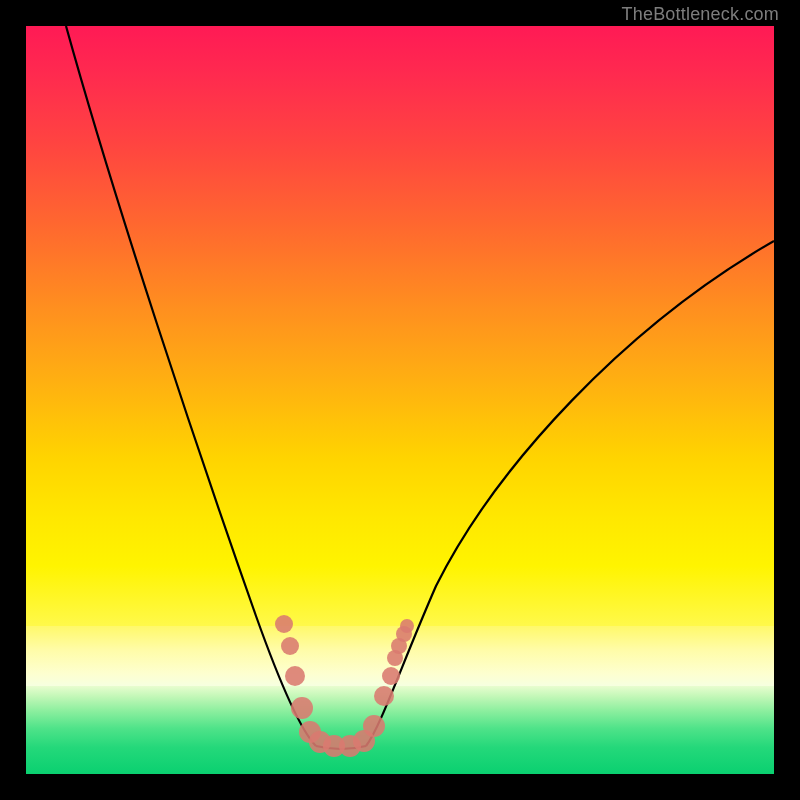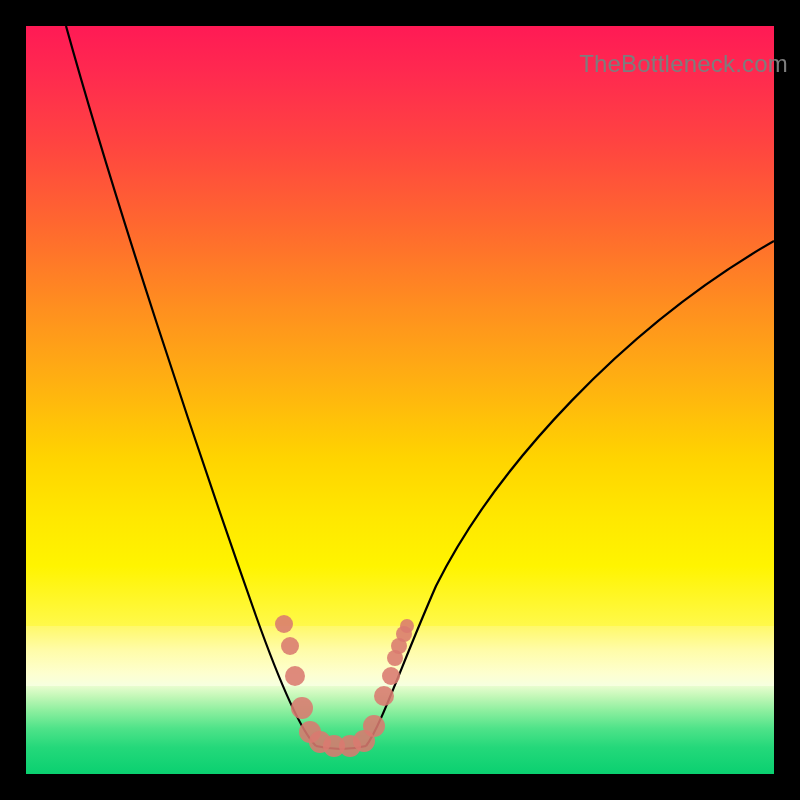--- a/index.html
+++ b/index.html
@@ -81,26 +81,25 @@
     width: 748px;
     height: 748px;
   }
   .marker {
     fill: #d97a70;
     fill-opacity: 0.88;
   }
   .watermark {
     position: absolute;
     top: 4px;
-    right: 12px;
-    font-size: 24px;
+    right: 21px;
+    font-size: 18px;
     color: #7d7d7d;
     letter-spacing: 0.2px;
     font-weight: 500;
-    margin-top: 46px;
   }
 </style>
 </head>
 <body>
 
 <div class="frame">
   <div class="plot">
     <div class="gradient-main"></div>
     <div class="pale-band"></div>
     <div class="green-band"></div>

